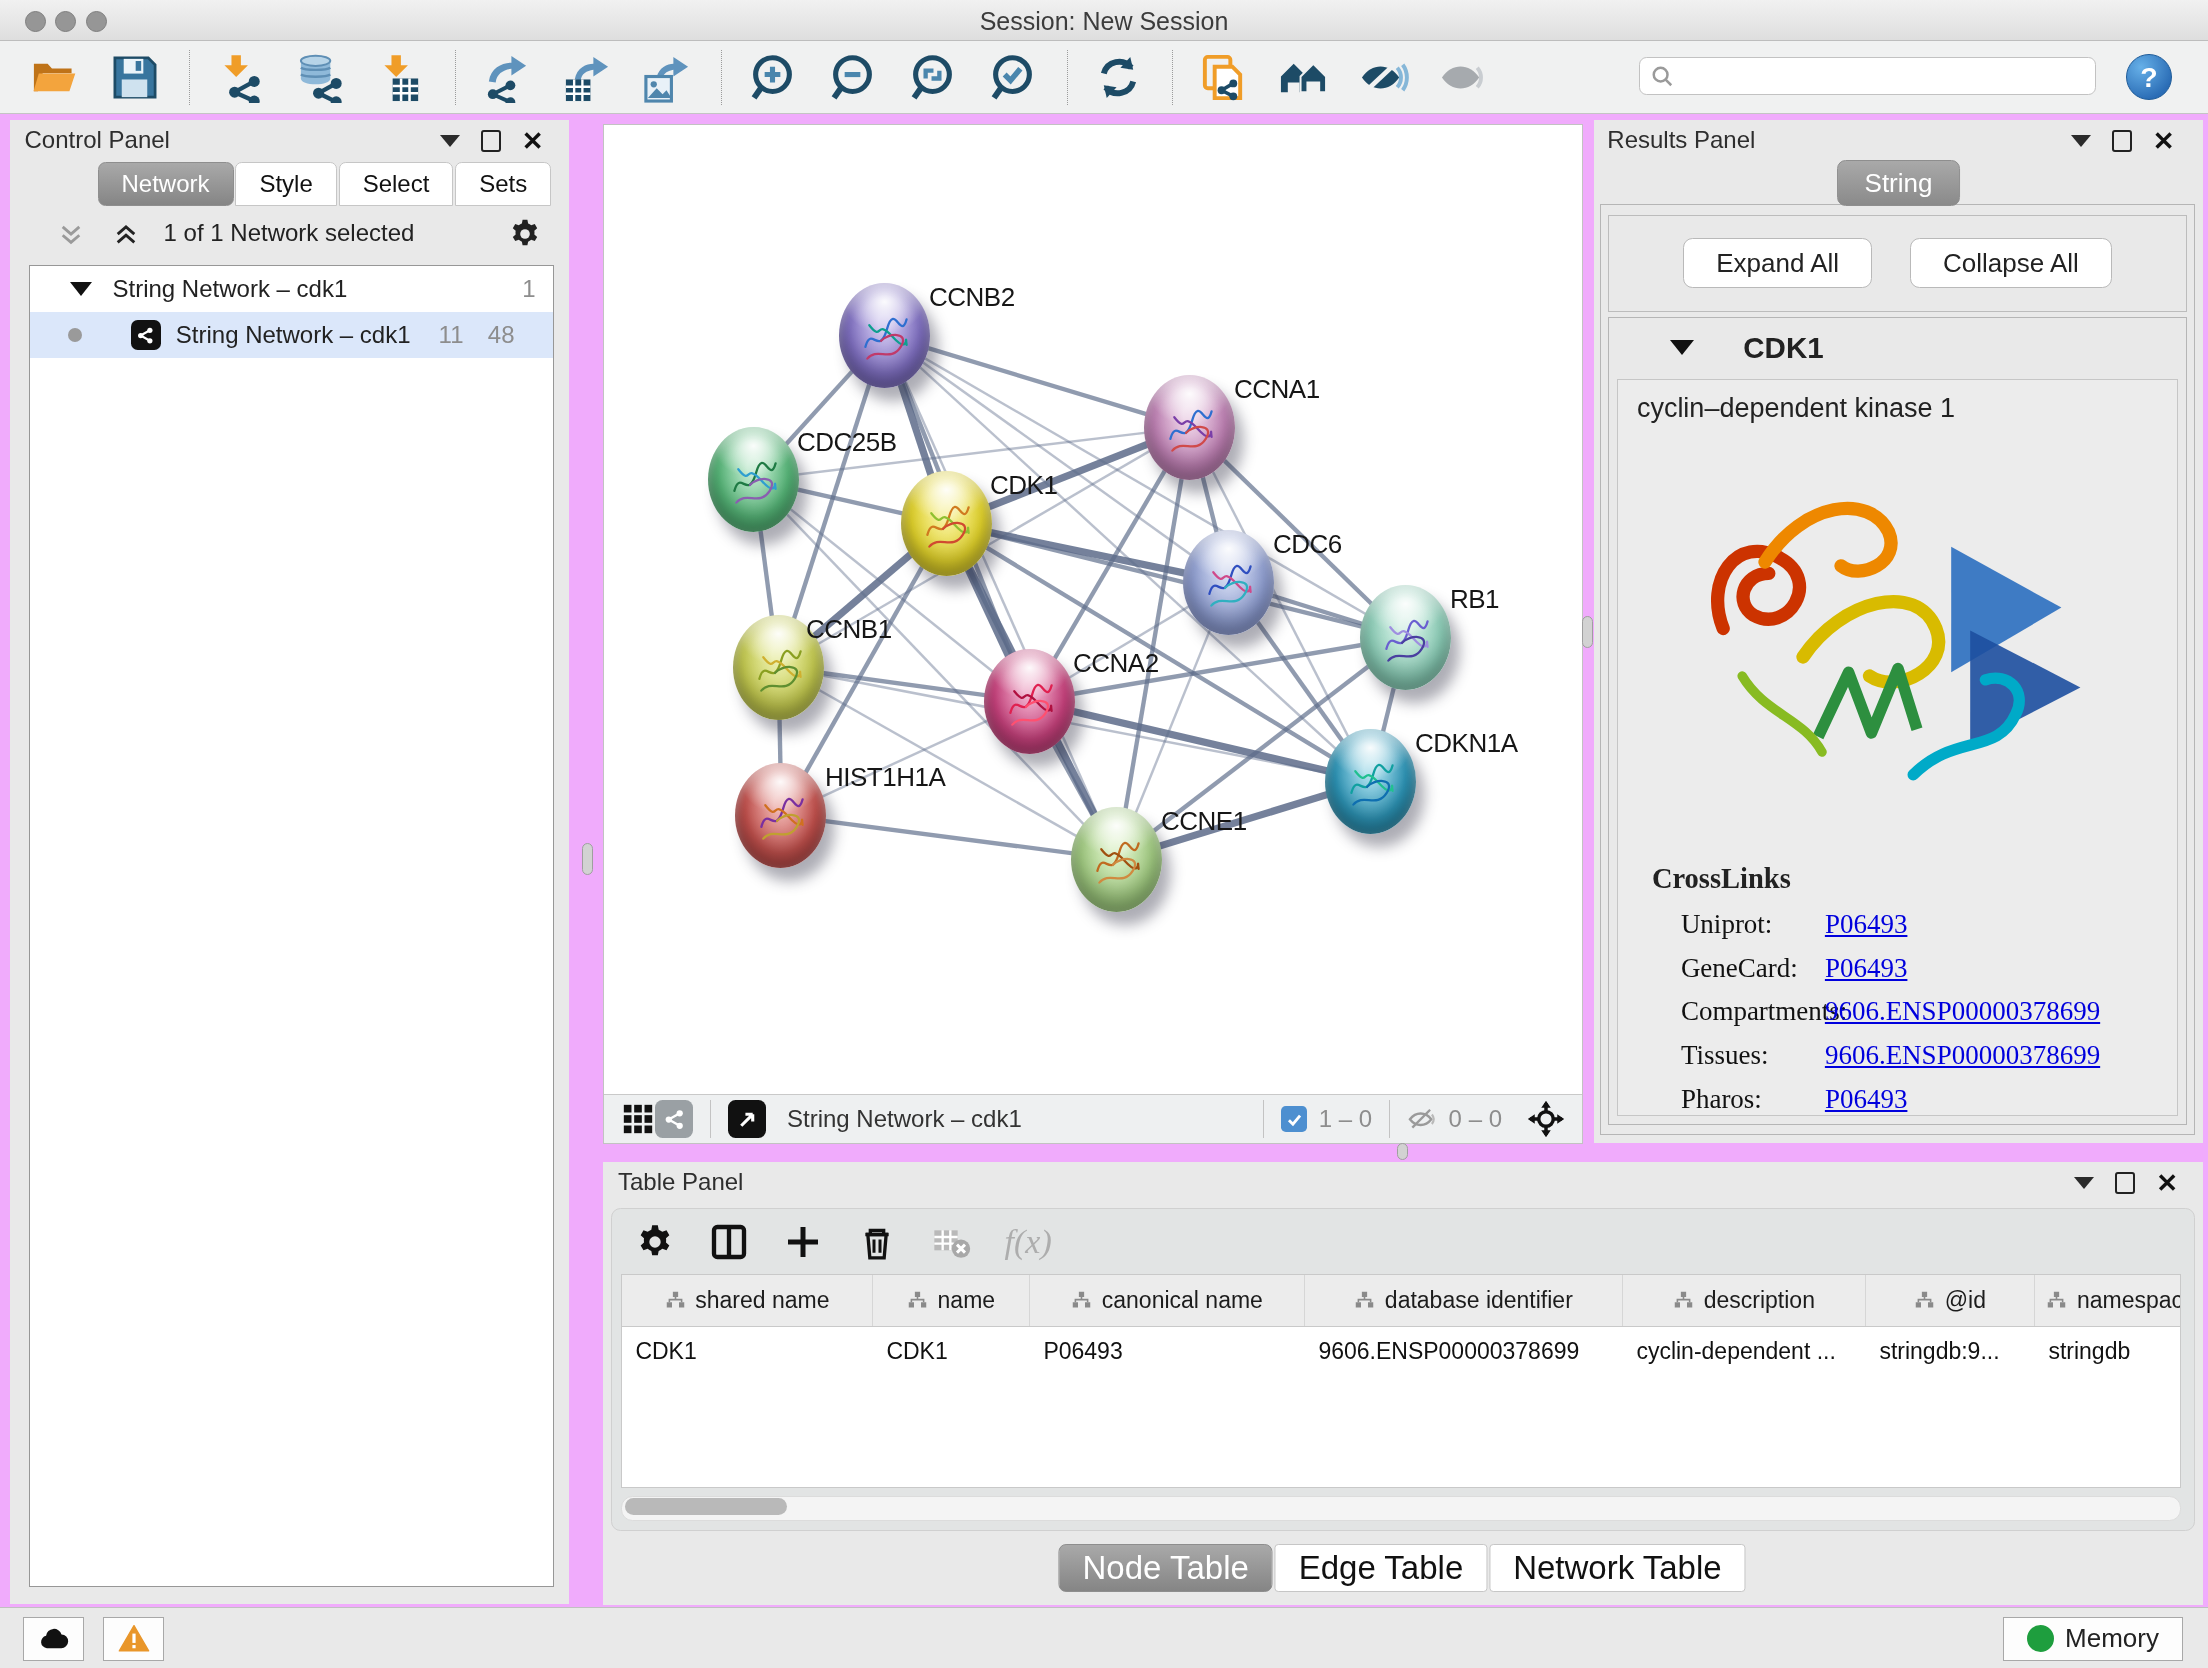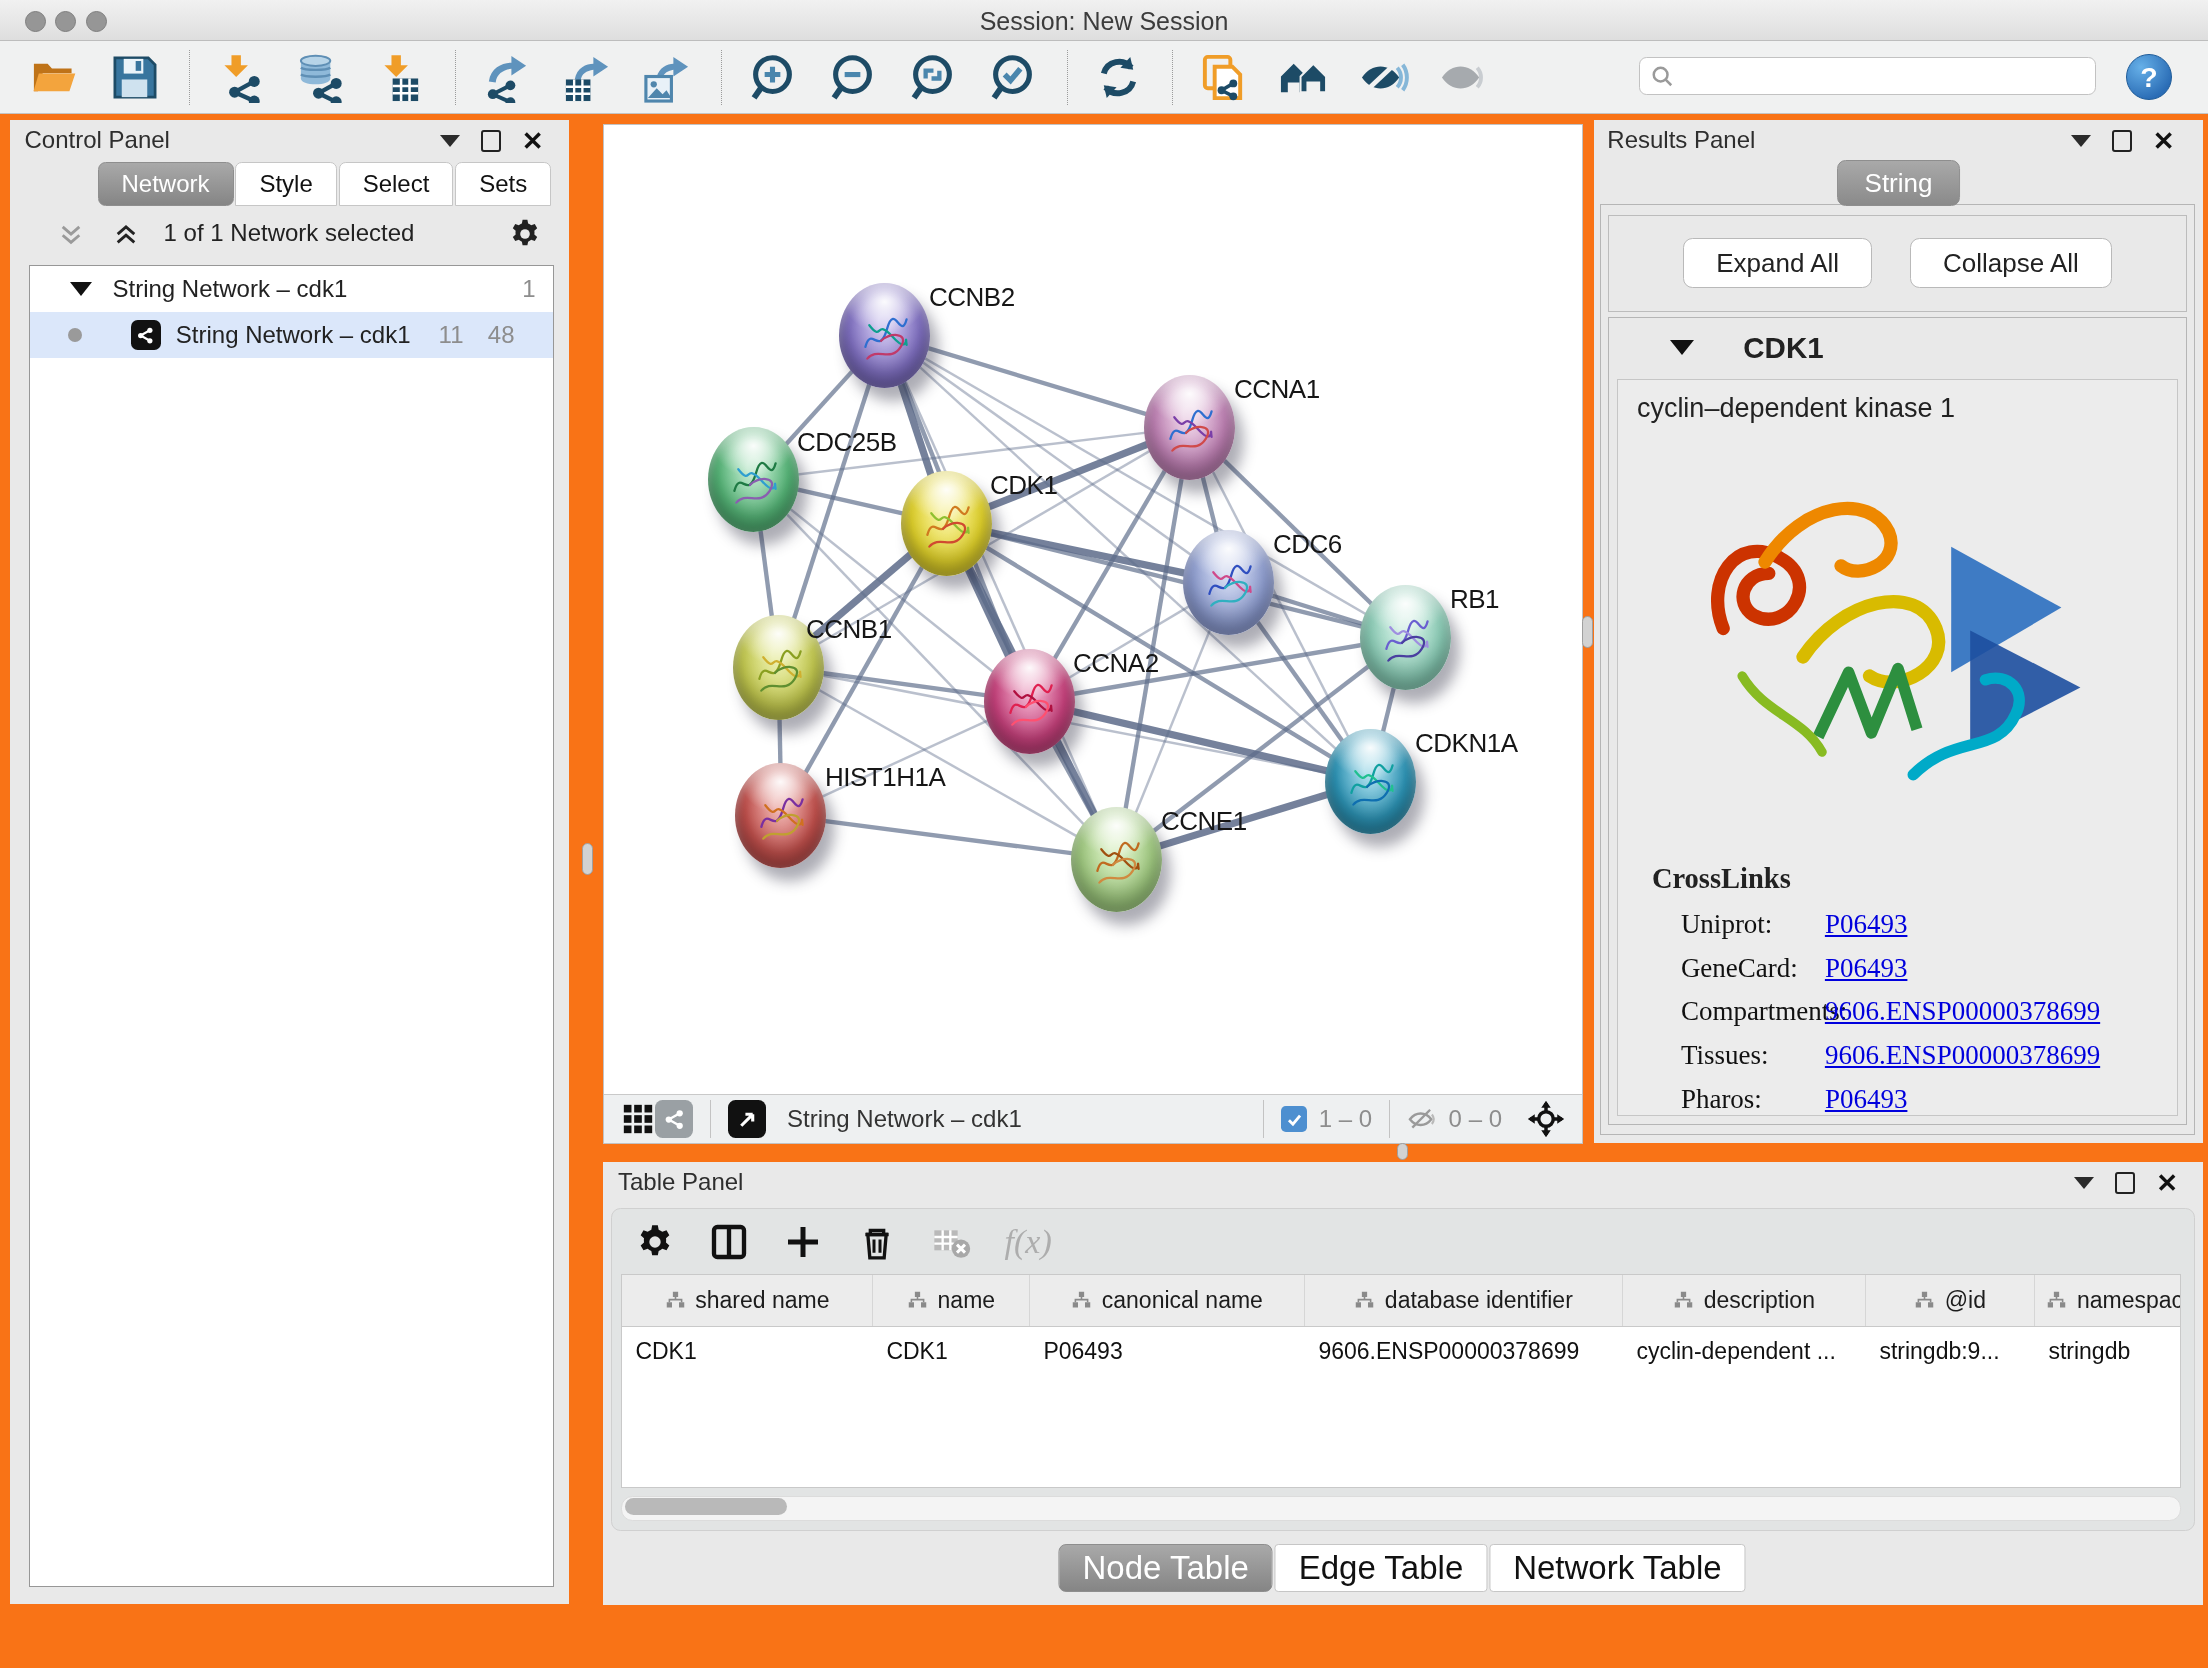--- a/index.html
+++ b/index.html
@@ -1,16 +1,16 @@
 <!DOCTYPE html>
 <html style="font-size:15px"><head>
 <meta charset="utf-8">
 <style>
   html,body{margin:0;padding:0;background:#bfbfbf;}
-  .window{position:relative;width:2208px;height:1668px;background:#f97316;overflow:hidden;
+  .window{position:relative;width:2208px;height:1668px;background:#f0abfc;overflow:hidden;
           font-family:"Liberation Sans",sans-serif;color:#222;}
   
   .titlebar{position:absolute;left:0;top:0;width:100%;height:40px;
             background:linear-gradient(#f1f1f1,#dedede);border-bottom:1px solid #bdbdbd;}
   .tl-dot{position:absolute;top:10.5px;width:19px;height:19px;border-radius:50%;
           background:#969696;border:1px solid #7e7e7e;}
   .title-text{position:absolute;left:0;right:0;top:6.7px;text-align:center;
               font-size:25px;color:#3c3c3c;}
   
   .toolbar{position:absolute;left:0;top:41px;width:100%;height:73px;background:#f0f1f1;
@@ -690,15 +690,33 @@
           <span class="tp-thumb"></span>
         </div>
     </div>
     <div class="tp-tabs">
         <div class="tab sel">Node Table</div>
         <div class="tab">Edge Table</div>
         <div class="tab">Network Table</div>
       </div>
   </div>
 
+  <div class="statusbar">
+    <div class="sb-btn" style="left:23px;width:61px">
+      <svg width="34" height="28.5" viewBox="0 0 24 20">
+          <path d="M7 17a4.4 4.4 0 0 1-.6-8.7A5.6 5.6 0 0 1 17.3 7.3 4.1 4.1 0 0 1 17 17z" fill="#111"></path>
+        </svg>
+    </div>
+    <div class="sb-btn" style="left:103px;width:61px">
+      <svg width="32" height="28.5" viewBox="0 0 24 21">
+          <path d="M12 1 L23 20 H1z" fill="#e9962a" stroke="#e9962a" stroke-linejoin="round"></path>
+          <rect x="10.8" y="7" width="2.4" height="7" fill="#fff"></rect>
+          <rect x="10.8" y="15.6" width="2.4" height="2.4" fill="#fff"></rect>
+        </svg>
+    </div>
+    <div class="sb-btn" style="right:25px;padding:0 23px;font-size:26px">
+      <span class="mem-dot"></span>
+      <span>Memory</span>
+    </div>
+  </div>
 
 </div>
 
 
 </body></html>

